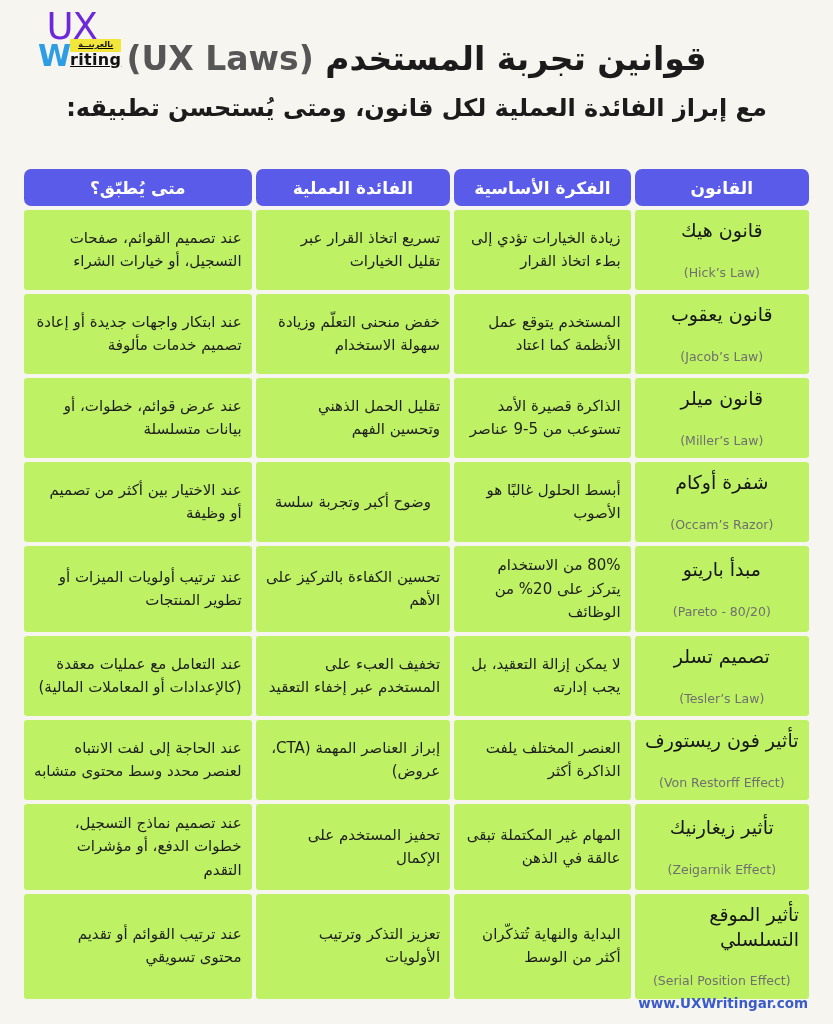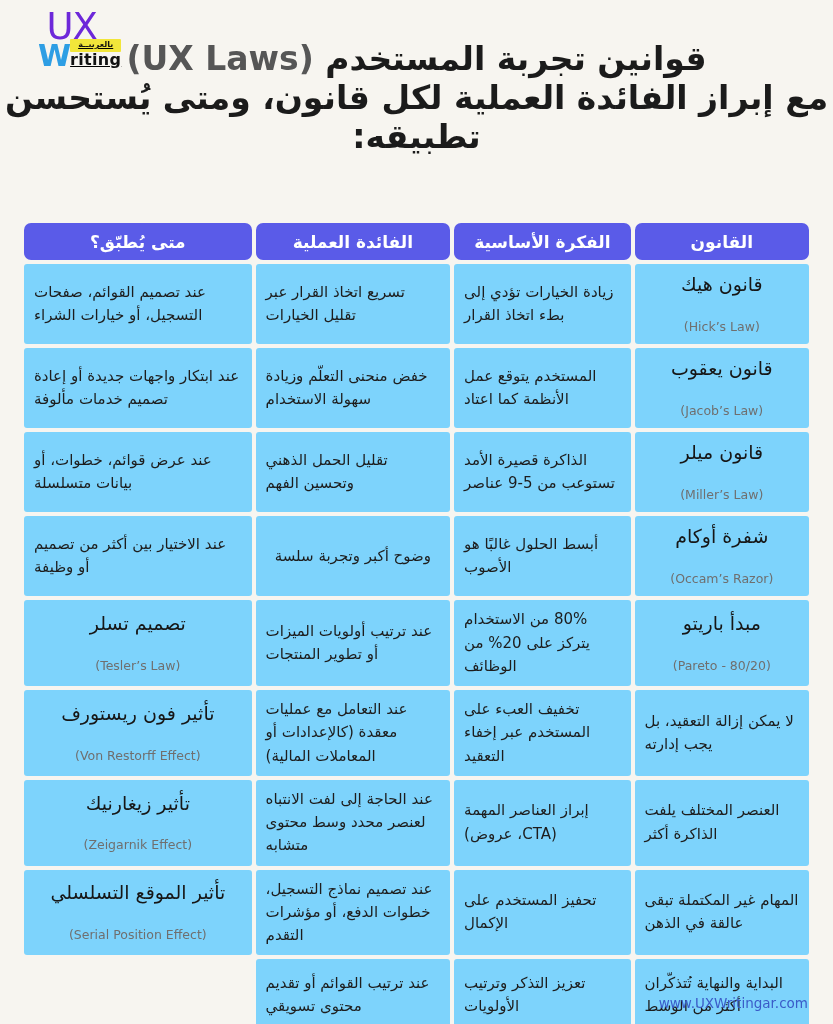--- a/index.html
+++ b/index.html
@@ -23,48 +23,48 @@
   .logo-right { display: flex; flex-direction: column; align-items: stretch; text-decoration: underline; }
   .logo-badge {
     background: #f2e63a; color: #15150f; font-size: 8px; font-weight: bold;
     padding: 1px 4px 2px; border-radius: 1px; text-align: center; direction: rtl; line-height: 1.2;
   }
   .logo-riting { font-size: 16px; font-weight: bold; color: #121212; line-height: 1.05; letter-spacing: 0.3px; }
   
   .title { direction: rtl; text-align: center; padding-top: 39px; }
   .t1 { font-size: 33px; font-weight: bold; color: #1b1b1b; }
   .t1 .en { color: #565656; }
-  .t2 { font-size: 33px; font-weight: bold; color: #1b1b1b; }
+  .t2 { font-size: 24px; font-weight: bold; color: #1b1b1b; margin-top: 16px; }
   
   .grid {
     direction: rtl;
     width: 785px;
     margin: 47px auto 0;
     display: grid;
     grid-template-columns: 174fr 176fr 194fr 227fr;
     gap: 4px;
   }
   .hcell {
     background: #5a5be8; color: #ffffff;
     font-weight: bold; font-size: 17px;
     height: 37px; border-radius: 7px;
-    display: flex; align-items: center; justify-content: center; margin-top: 20px;
+    display: flex; align-items: center; justify-content: center;
   }
   .cell {
-    background: #7dd3fc; border-radius: 3px;
+    background: #bef264; border-radius: 3px;
     min-height: 72px; padding: 8px 10px;
     display: flex; flex-direction: column; align-items: center; justify-content: center;
-    text-align: left; font-size: 15px; line-height: 1.55; color: #1d1d1d;
+    text-align: right; font-size: 15px; line-height: 1.55; color: #1d1d1d;
   }
   .law-ar { font-size: 19px; font-weight: normal; color: #161616; line-height: 1.3; }
   .law-en { font-size: 12.5px; color: #6f6f6f; margin-top: 20px; direction: ltr; }
   
   .footer {
     position: absolute; right: 25px; bottom: 13px;
-    color: #3a5bc8; font-weight: normal; font-size: 13.5px;
+    color: #3a5bc8; font-weight: bold; font-size: 13.5px;
   }
 </style>
 </head>
 <body>
 
 <div class="page">
 
   <div class="logo">
     <div class="logo-ux">UX</div>
     <div class="logo-line2">
@@ -115,20 +115,21 @@
         <div class="law-en">(Occam’s Razor)</div>
       </div>
       <div class="cell">أبسط الحلول غالبًا هو الأصوب</div>
       <div class="cell">وضوح أكبر وتجربة سلسة</div>
       <div class="cell">عند الاختيار بين أكثر من تصميم أو وظيفة</div>
       <div class="cell">
         <div class="law-ar">مبدأ باريتو</div>
         <div class="law-en">(Pareto - 80/20)</div>
       </div>
       <div class="cell">80% من الاستخدام يتركز على 20% من الوظائف</div>
+      <div class="cell">تحسين الكفاءة بالتركيز على الأهم</div>
       <div class="cell">عند ترتيب أولويات الميزات أو تطوير المنتجات</div>
       <div class="cell">
         <div class="law-ar">تصميم تسلر</div>
         <div class="law-en">(Tesler’s Law)</div>
       </div>
       <div class="cell">لا يمكن إزالة التعقيد، بل يجب إدارته</div>
       <div class="cell">تخفيف العبء على المستخدم عبر إخفاء التعقيد</div>
       <div class="cell">عند التعامل مع عمليات معقدة (كالإعدادات أو المعاملات المالية)</div>
       <div class="cell">
         <div class="law-ar">تأثير فون ريستورف</div>

